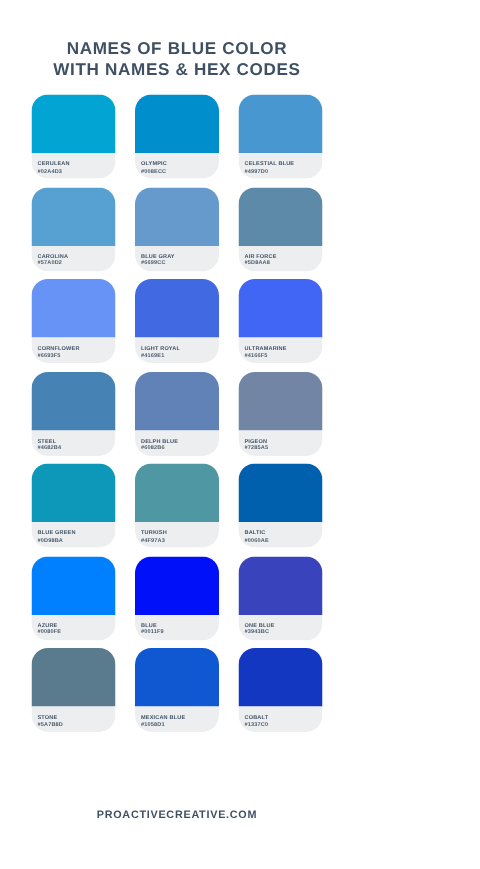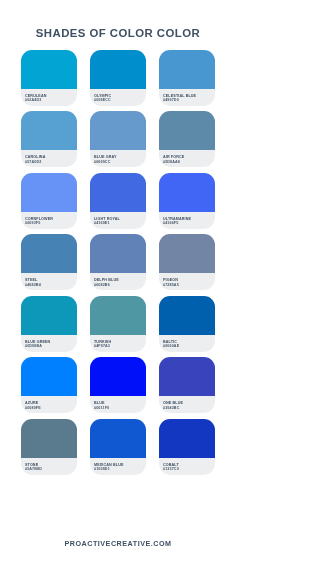--- a/index.html
+++ b/index.html
@@ -114,21 +114,22 @@
     font-weight: bold;
     letter-spacing: 0.5px;
   }
 </style>
 </head>
 <body>
 
 <div class="poster">
 
   <div class="title-block">
-    <div class="title-line">SHADES OF COLOR COLOR</div>
+    <div class="title-line">NAMES OF BLUE COLOR</div>
+    <div class="title-line">WITH NAMES &amp; HEX CODES</div>
   </div>
 
   <div class="grid">
       <div class="row">
         <div class="card">
           <div class="swatch" style="background: rgb(2, 164, 211);"></div>
           <div class="label">
             <div class="label-name">CERULEAN</div>
             <div class="label-hex">#02A4D3</div>
           </div>

